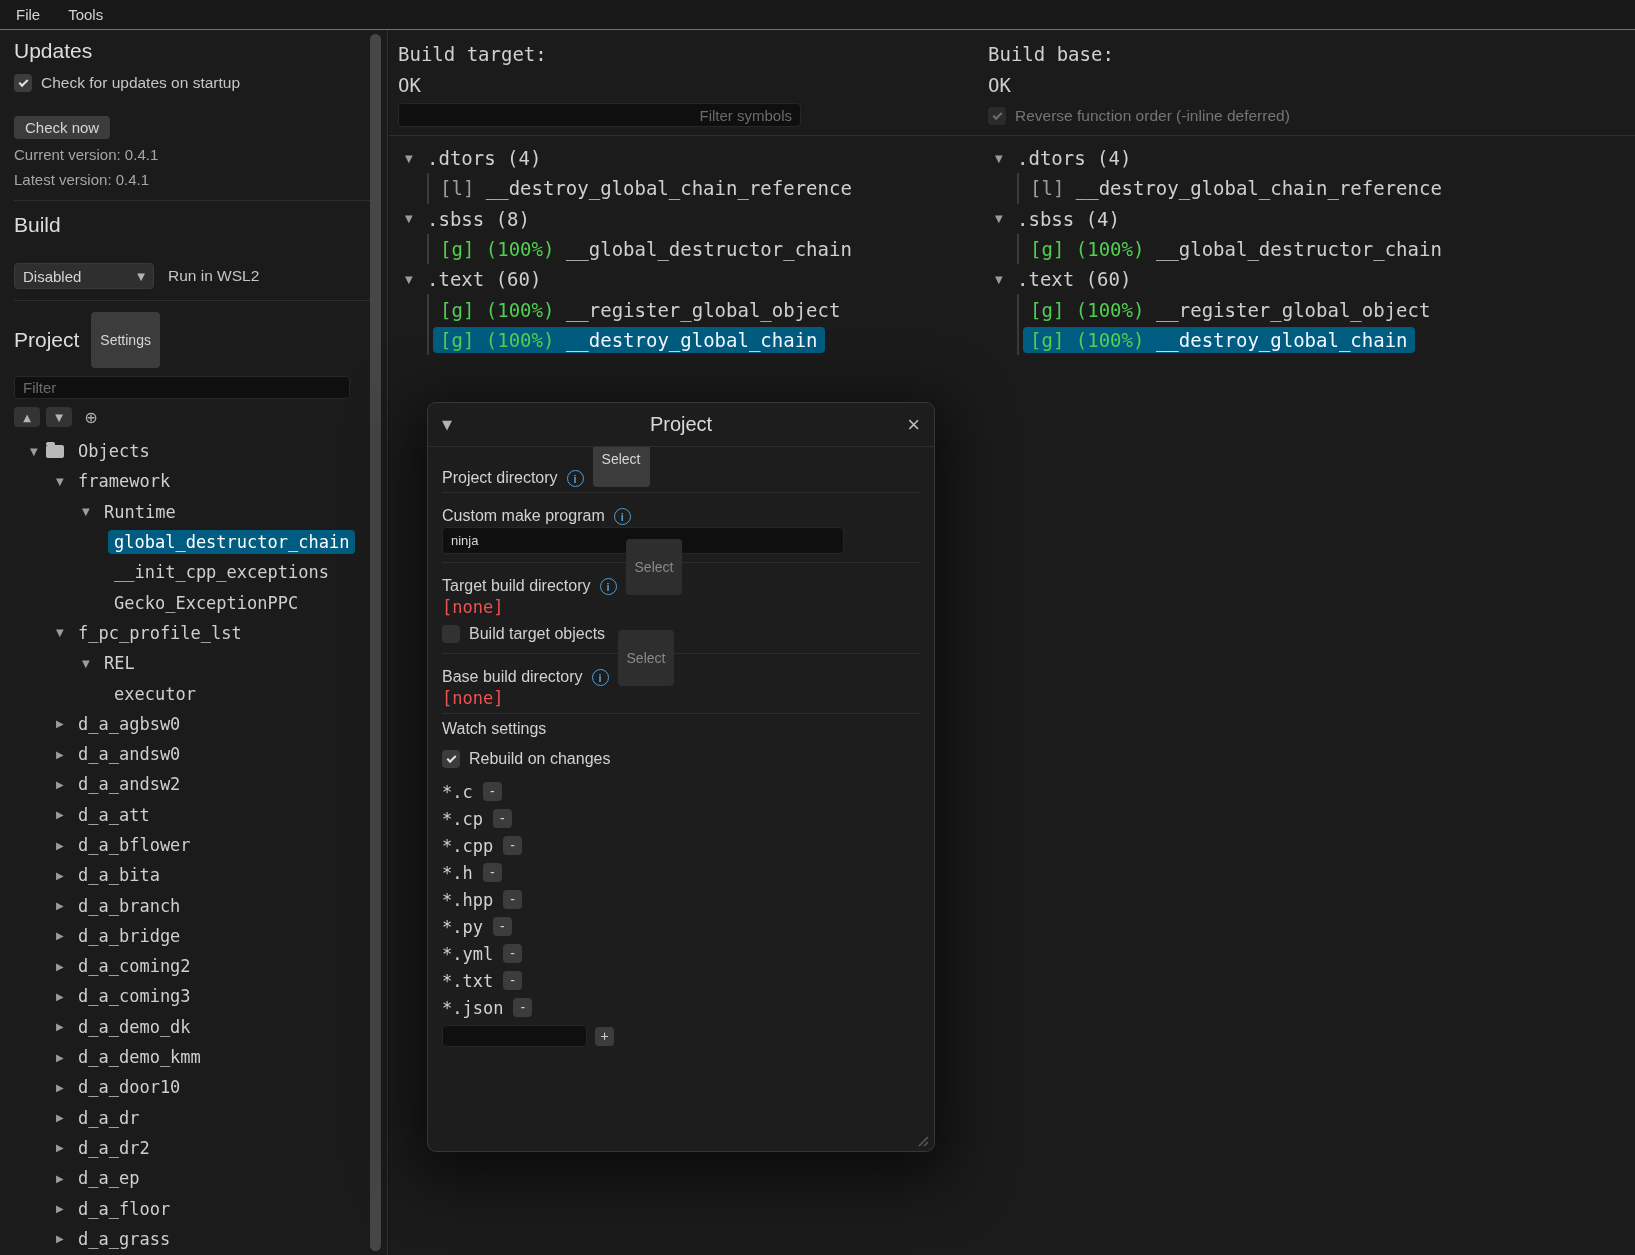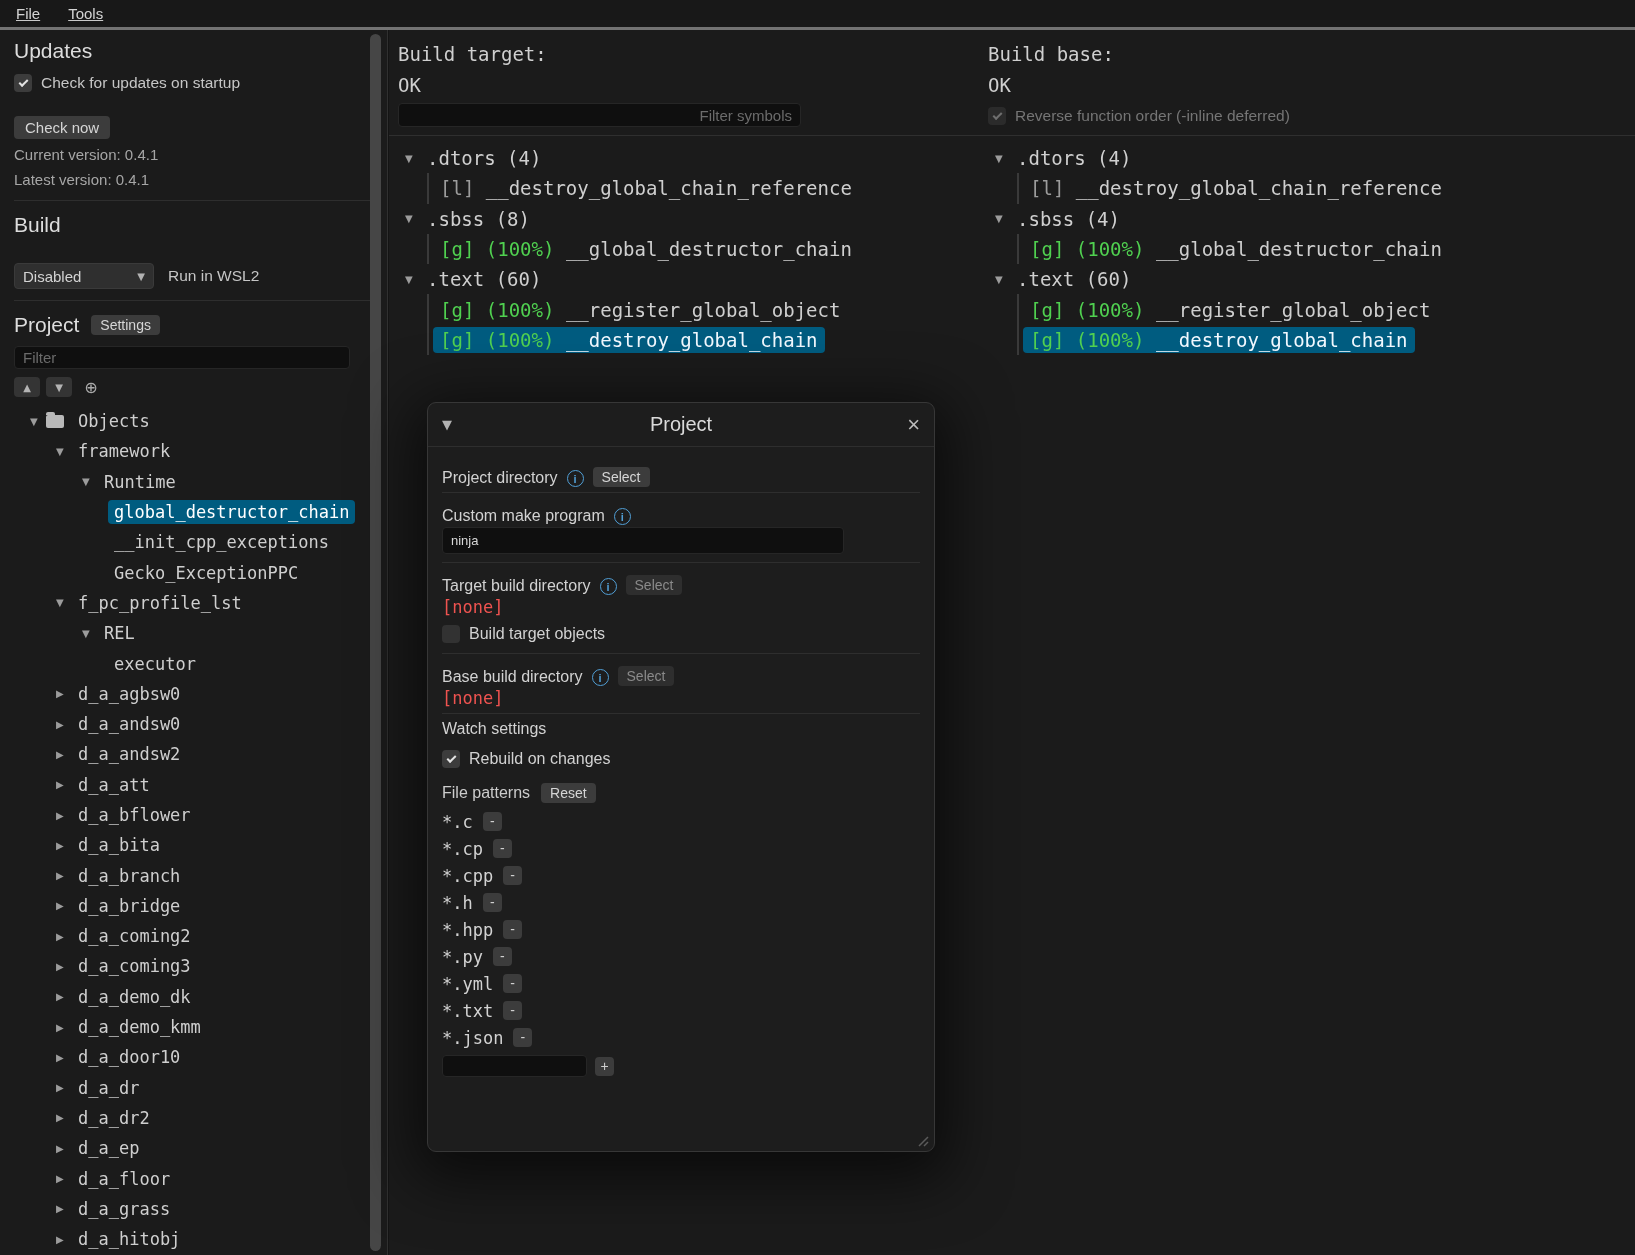--- a/index.html
+++ b/index.html
@@ -5,22 +5,22 @@
   * { margin:0; padding:0; box-sizing:border-box; }
   html,body { background:#141414; }
   body {
     width:1635px; height:1255px; position:relative; overflow:hidden;
     font-family:"Liberation Sans", sans-serif; color:#c9c9c9;
   }
 
   
   .menubar {
     position:absolute; top:0; left:0; right:0; height:30px; background:#181818;
-    border-bottom:3px solid #737373; display:flex; align-items:center;
-    padding-left:16px; gap:28px; z-index:5;text-decoration:underline;
+    border-bottom:1px solid #737373; display:flex; align-items:center;
+    padding-left:16px; gap:28px; z-index:5;
   }
   .menu-item { font-size:15px; color:#d4d4d4; cursor:default; }
 
   
   .sidebar {
     position:absolute; top:30px; left:0; width:388px; bottom:0;
     background:#1b1b1b; border-right:1px solid #303030; padding:8px 14px; overflow:hidden;
   }
   .sec-h { font-size:21px; font-weight:400; color:#dddddd; line-height:26px; }
   .cbrow { display:flex; align-items:center; gap:9px; }
@@ -32,21 +32,21 @@
   }
   .cb .tick { width:9px; height:5px; border-left:2px solid #e2e2e2; border-bottom:2px solid #e2e2e2;
     transform:rotate(-45deg) translate(1px,-1px); }
   .cb.unchecked { background:#323232; }
   .cb.disabled { background:#2b2b2b; }
   .cb.disabled .tick { border-color:#6f6f6f; }
   .btn {
     display:inline-block; background:#3c3c3c; color:#d6d6d6; border:none; border-radius:4px;
     font-family:"Liberation Sans", sans-serif; font-size:15px; padding:3px 11px; cursor:default;
   }
-  .btn.small { font-size:14px; padding:2px 9px; }
+  .btn.small { font-size:14px; padding:20px 9px; }
   .btn.dim { color:#8a8a8a; background:#2e2e2e; }
   .checknow { margin-top:24px; }
   .ver { font-size:15px; color:#a6a6a6; margin-top:7px; line-height:18px; }
   .hsep { border-top:1px solid #2e2e2e; margin:11px 0; }
   .build-row { display:flex; align-items:center; gap:14px; margin-top:25px; }
   .combo {
     width:140px; height:26px; background:#2f2f2f; border:1px solid #3a3a3a; border-radius:4px;
     display:flex; align-items:center; justify-content:space-between; padding:0 8px;
     font-size:15px; color:#d4d4d4;
   }
@@ -423,24 +423,20 @@
     <div class="dsep"></div>
 
     <div class="watch-h">Watch settings</div>
     <div class="cbrow dlg-cbrow">
       <span class="cb">
           <span class="tick"></span>
         </span>
       <span>Rebuild on changes</span>
     </div>
 
-    <div class="fp-row">
-      <span>File patterns</span>
-      <button class="btn small">Reset</button>
-    </div>
 
     <div id="patterns">
         <div class="pat-row">
           <span>*.c</span>
           <button class="mini-btn">-</button>
         </div>
         <div class="pat-row">
           <span>*.cp</span>
           <button class="mini-btn">-</button>
         </div>

